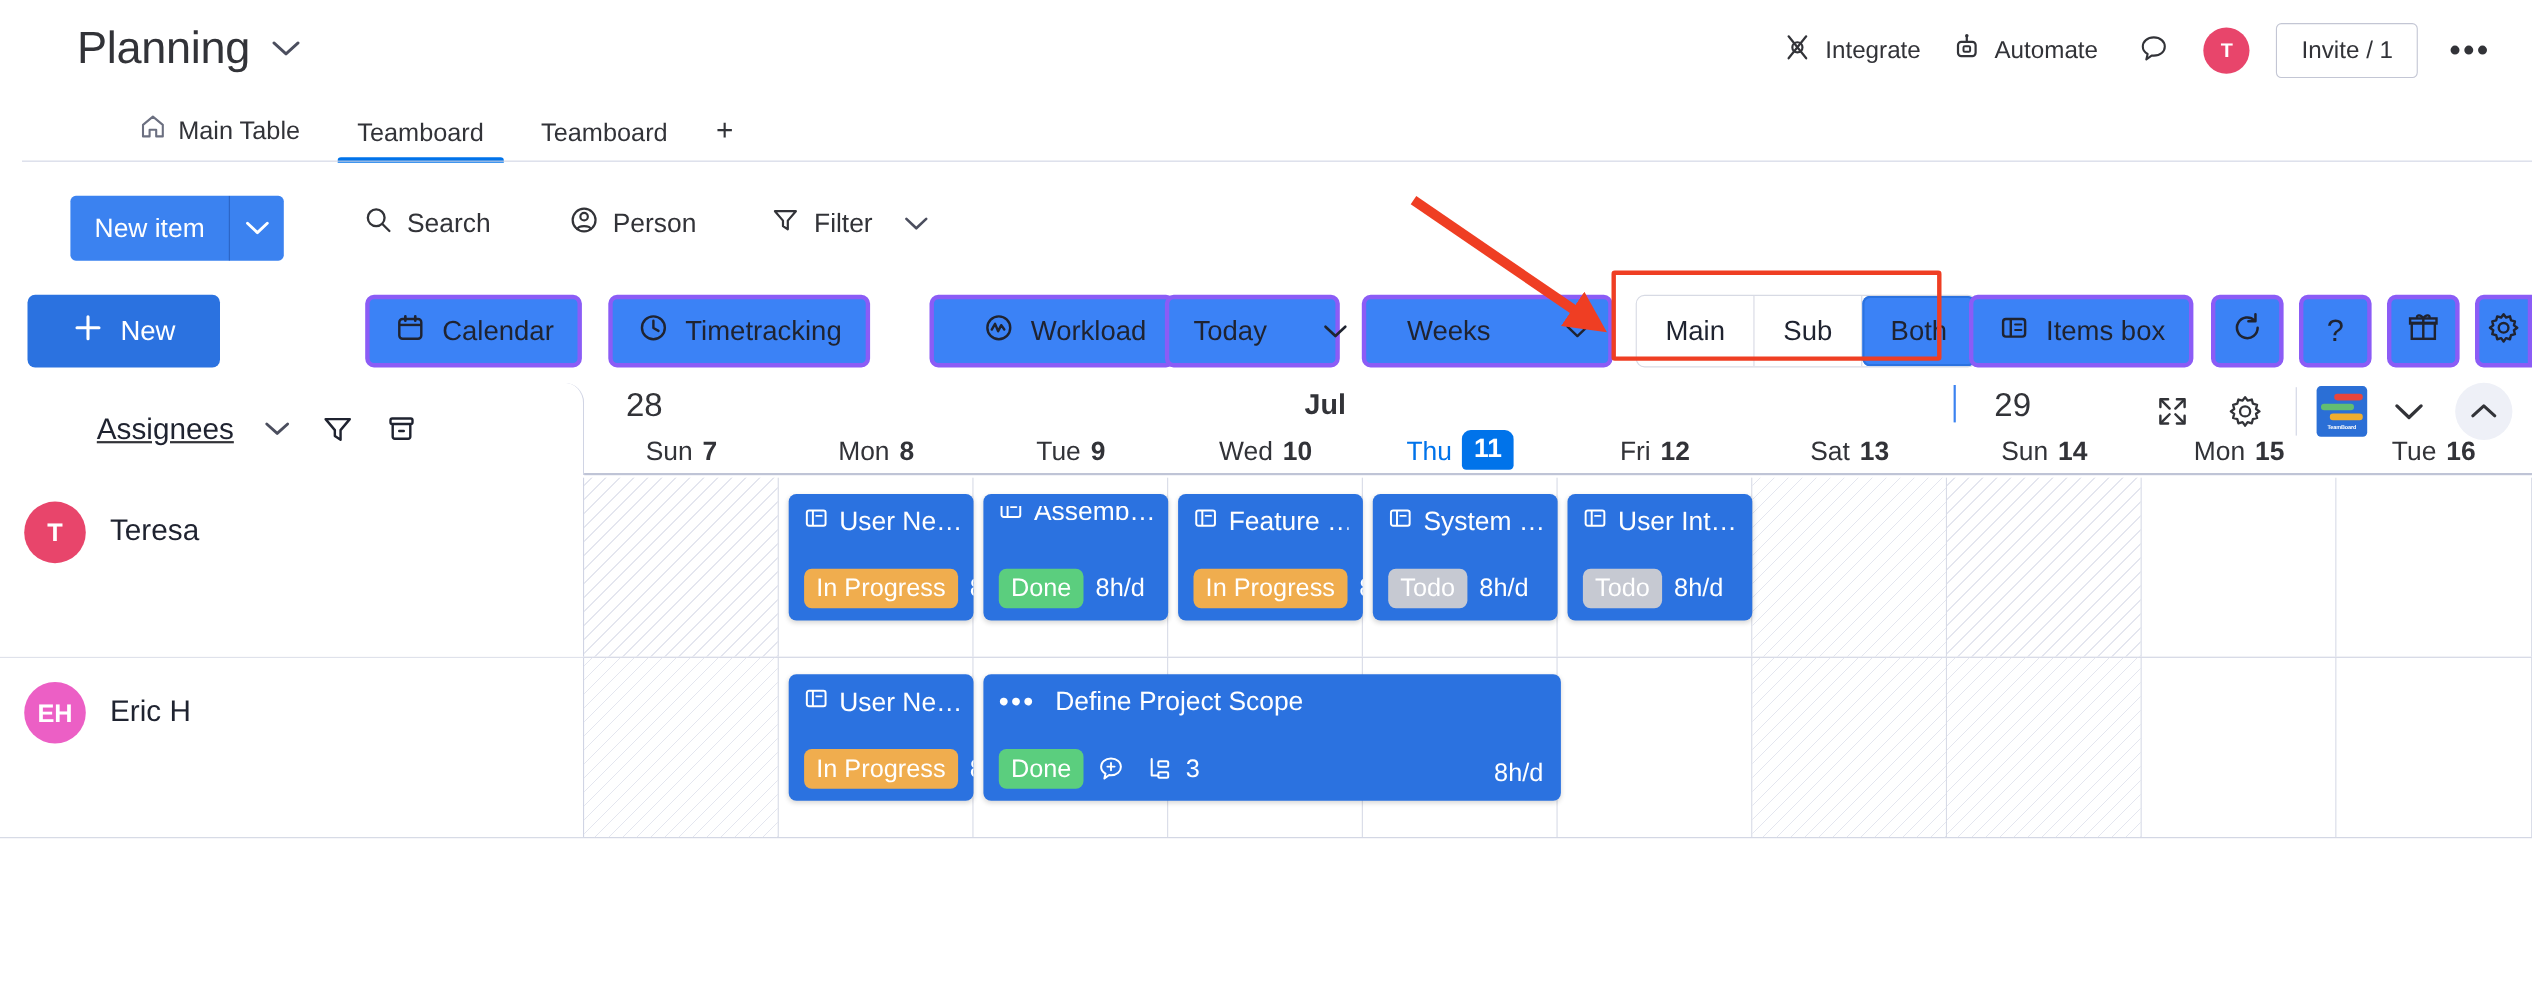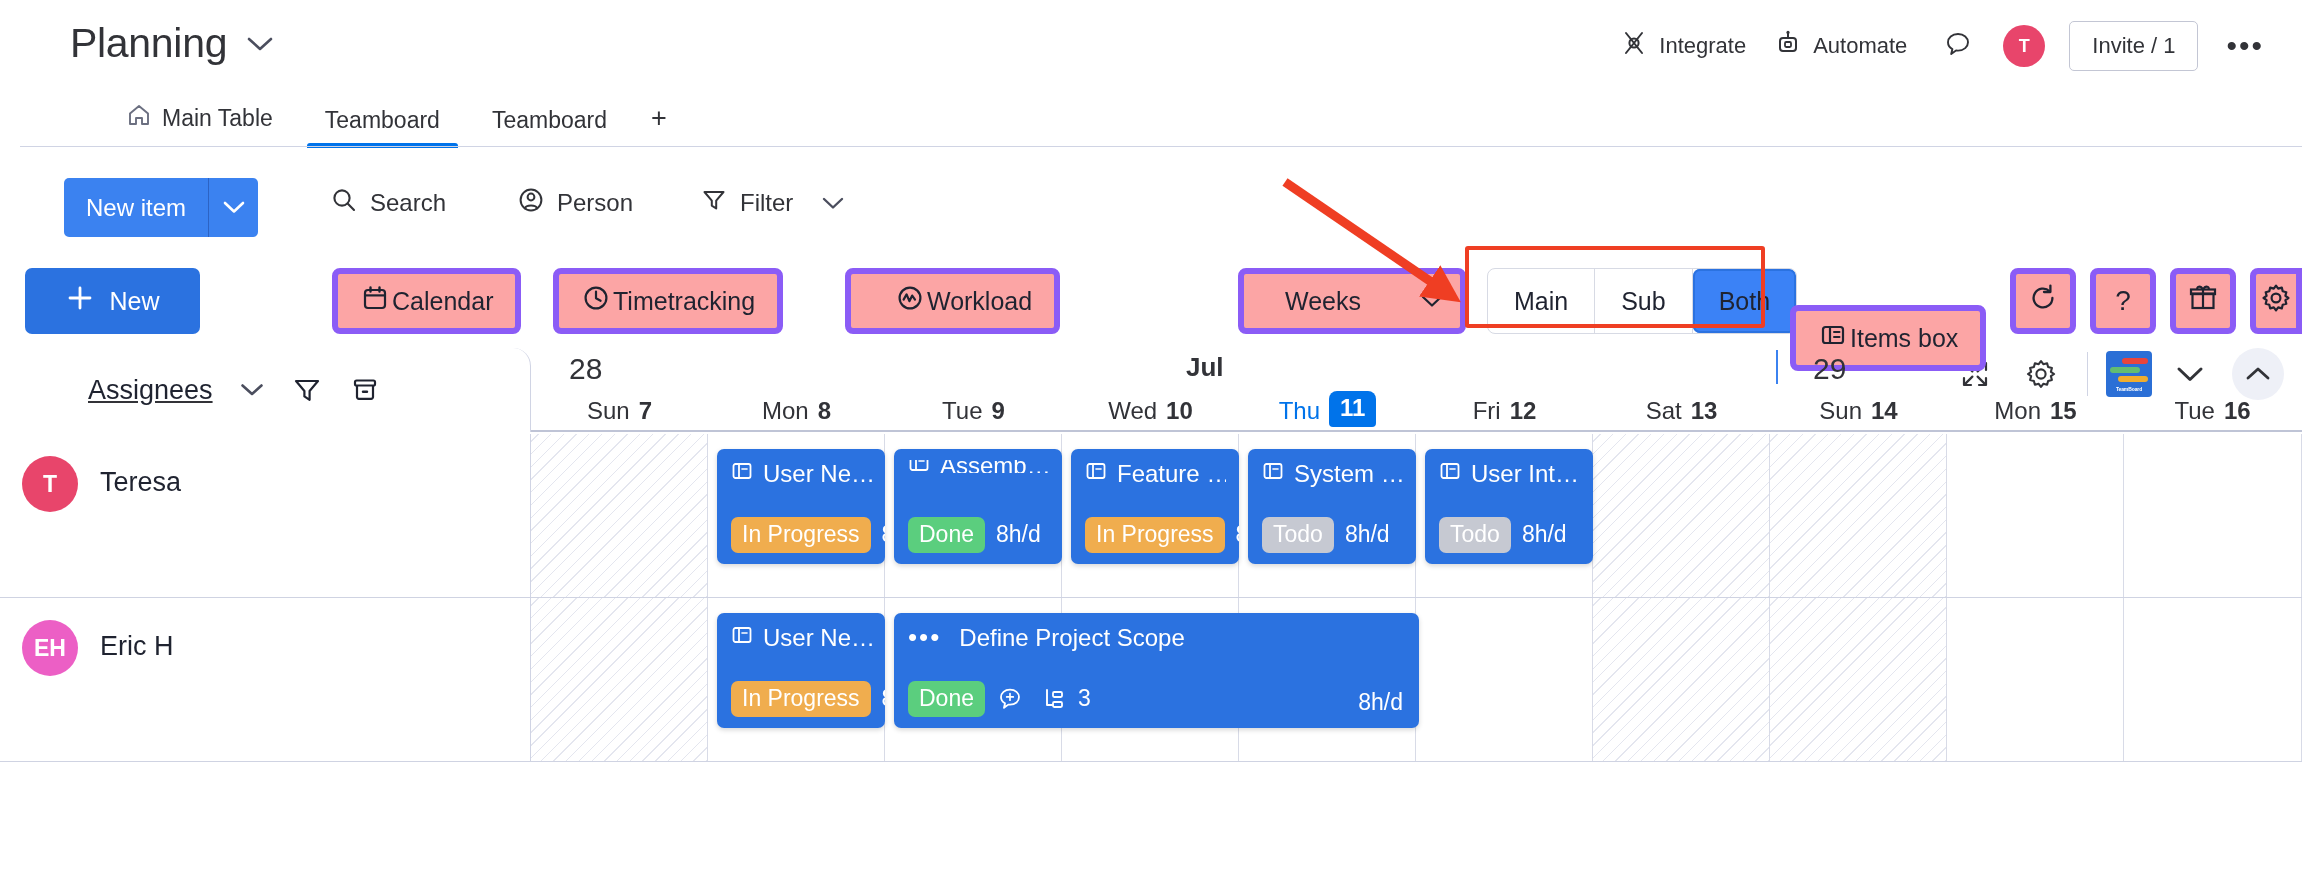--- a/index.html
+++ b/index.html
@@ -113,22 +113,22 @@
   
   .toolbar2 { position:absolute; left:0; top:260px; width:2302px; height:82px; }
   .btn-new {
     position:absolute; left:25px; top:8px; height:66px; width:175px;
     background:#2b72e0; border-radius:7px; color:#fff;
     display:flex; align-items:center; justify-content:center; gap:14px;
     font-size:25px; cursor:pointer;
   }
   .pbtn {
     position:absolute; top:8px; height:66px;
-    border:6px solid #8b5cf6; border-radius:8px; background:#fca5a5;
-    display:flex; align-items:center; gap:2px;
+    border:4px solid #8b5cf6; border-radius:8px; background:#3b82f6;
+    display:flex; align-items:center; gap:14px;
     padding:0 22px; font-size:25px; color:#1f2330; cursor:pointer; white-space:nowrap;
   }
   .pbtn.split { padding:0; }
   .pbtn.split .seg-a { display:flex;align-items:center;padding:0 22px;height:100%; }
   .pbtn.split .seg-div { width:1px;height:100%;background:#d7dae4; }
   .pbtn.split .seg-b { display:flex;align-items:center;justify-content:center;width:56px;height:100%; }
   .pbtn.icononly { padding:0; width:66px; justify-content:center; }
 
   
   .seg-group {
@@ -422,38 +422,47 @@
     <div class="pbtn" style="left:845px;padding-left:44px;">
       <span>
         <svg width="30" height="30" viewBox="0 0 30 30">
             <circle cx="15" cy="15" r="10.4" fill="none" stroke="#1f2330" stroke-width="2.2"></circle>
             <path d="M8.6 16.6 L11.6 11.4 L14.4 18.2 L17.2 12.6 L20 16.6" fill="none" stroke="#1f2330" stroke-width="2.2" stroke-linecap="round" stroke-linejoin="round"></path>
           </svg>
       </span>
       <span>Workload</span>
     </div>
 
+    <div class="pbtn split" style="left:1059px; width:159px;">
+      <div class="seg-a">Today</div>
+      <div class="seg-div"></div>
+      <div class="seg-b">
+        <svg width="24" height="15" viewBox="0 0 24 15">
+            <path d="M3 3 L12 11.5 L21 3" stroke="#1f2330" stroke-width="2.4" fill="none" stroke-linecap="round" stroke-linejoin="round"></path>
+          </svg>
+      </div>
+    </div>
 
     <div class="pbtn split" style="left:1238px; width:228px;">
       <div class="seg-a" style="flex:1; justify-content:center;">Weeks</div>
       <div class="seg-b">
         <svg width="24" height="15" viewBox="0 0 24 15">
             <path d="M3 3 L12 11.5 L21 3" stroke="#1f2330" stroke-width="2.2" fill="none" stroke-linecap="round" stroke-linejoin="round"></path>
           </svg>
       </div>
     </div>
 
     <div class="seg-group" style="left:1487px;">
       <div class="seg">Main</div>
       <div class="seg">Sub</div>
       <div class="seg sel">Both</div>
     </div>
     <div class="seg-highlight" style="left:1465px; top:-14px; width:300px; height:82px;"></div>
 
-    <div class="pbtn" style="left:1790px;margin-top:37px;">
+    <div class="pbtn" style="left:1790px;">
       <span>
         <svg width="30" height="30" viewBox="0 0 30 30">
             <rect x="5" y="7" width="20" height="16" rx="2.6" fill="none" stroke="#1f2330" stroke-width="2.2"></rect>
             <path d="M12 7 V23" stroke="#1f2330" stroke-width="2.2"></path>
             <path d="M16 12 H21.5 M16 17 H21.5" stroke="#1f2330" stroke-width="2" stroke-linecap="round"></path>
           </svg>
       </span>
       <span>Items box</span>
     </div>
 

